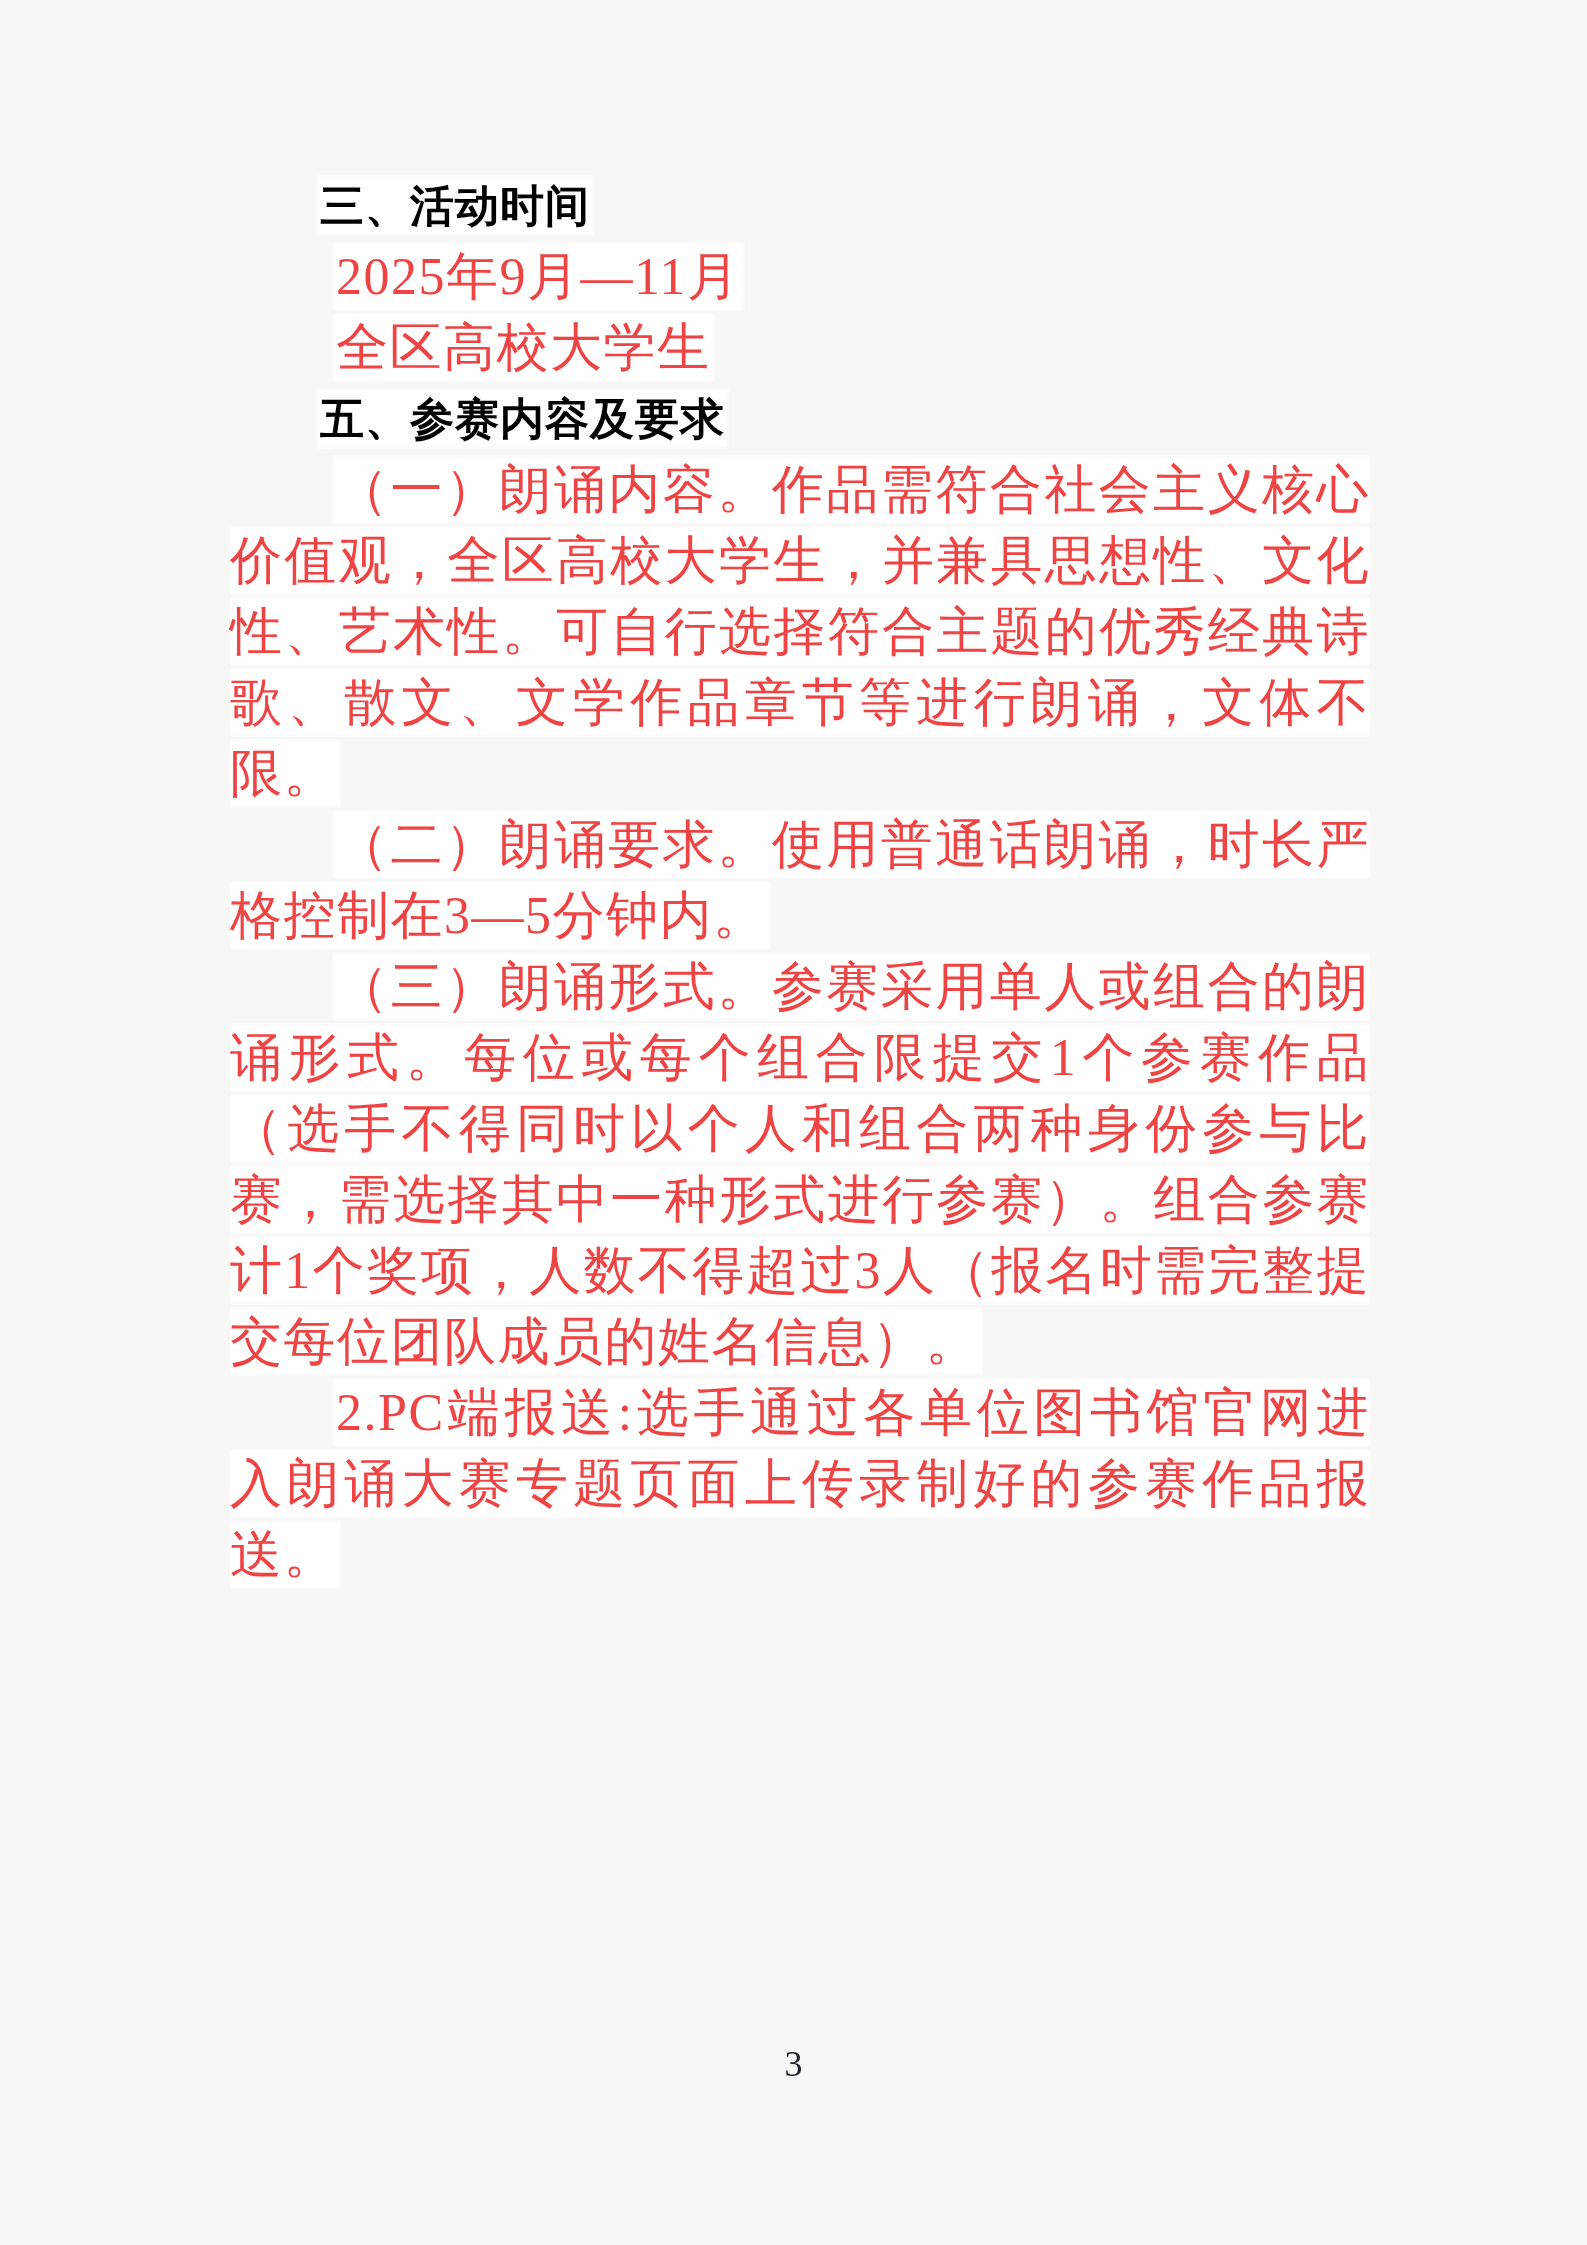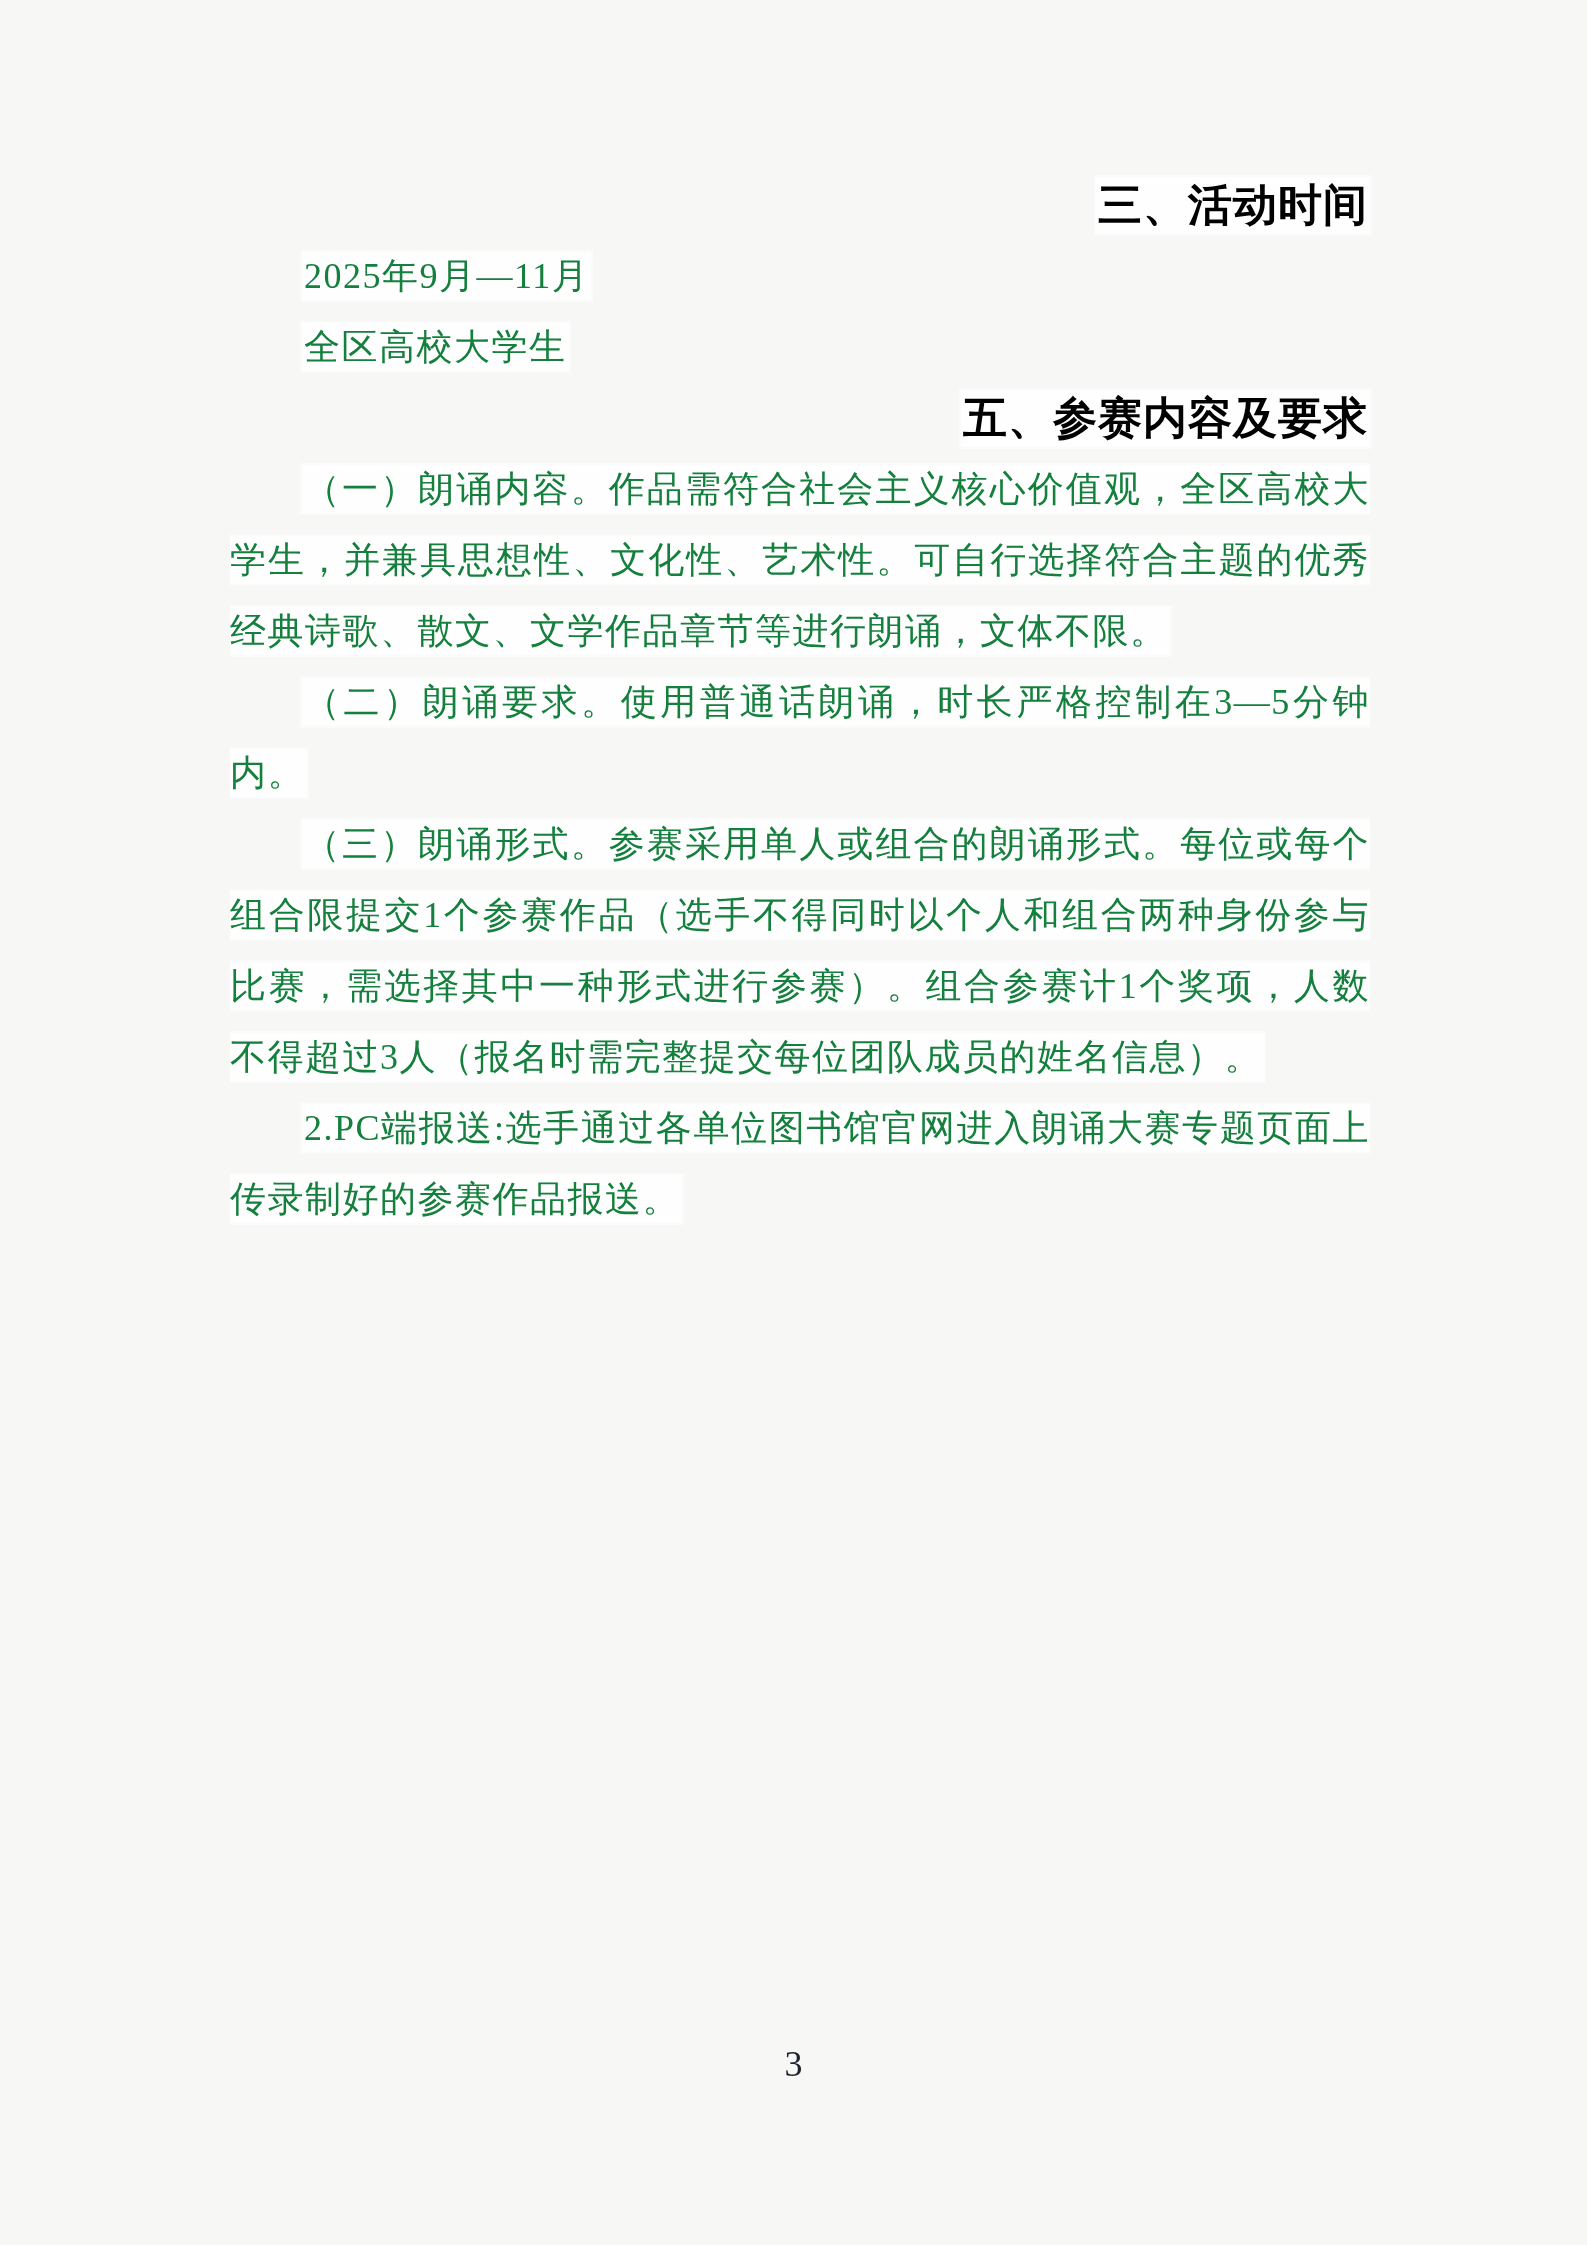--- a/index.html
+++ b/index.html
@@ -18,34 +18,34 @@
   .content {
     position: absolute;
     left: 230px;
     top: 170px;
     width: 1140px;
   }
   .content p {
     margin: 0;
     padding: 0;
     font-family: "Liberation Serif", "DejaVu Serif", serif;
-    font-size: 36px;
+    font-size: 52px;
     line-height: 71px;
     letter-spacing: 1.5px;
-    color: #15803d;
+    color: #ef4444;
     text-align: justify;
     text-indent: 2em;
   }
   .content p.heading {
-    font-family: Liberation Serif, serif;
+    font-family: Liberation Sans, sans-serif;
     font-weight: bold;
     font-size: 44px;
     letter-spacing: 1px;
     color: #000000;
-    text-align: right;
+    text-align: left;
   }
   .hl {
     background: #fefefe;
     box-shadow: 0 0 0 2px rgba(255,255,255,0.55);
     padding: 4px 2px;
   }
   .page-number {
     position: absolute;
     top: 2042px;
     left: 0;

